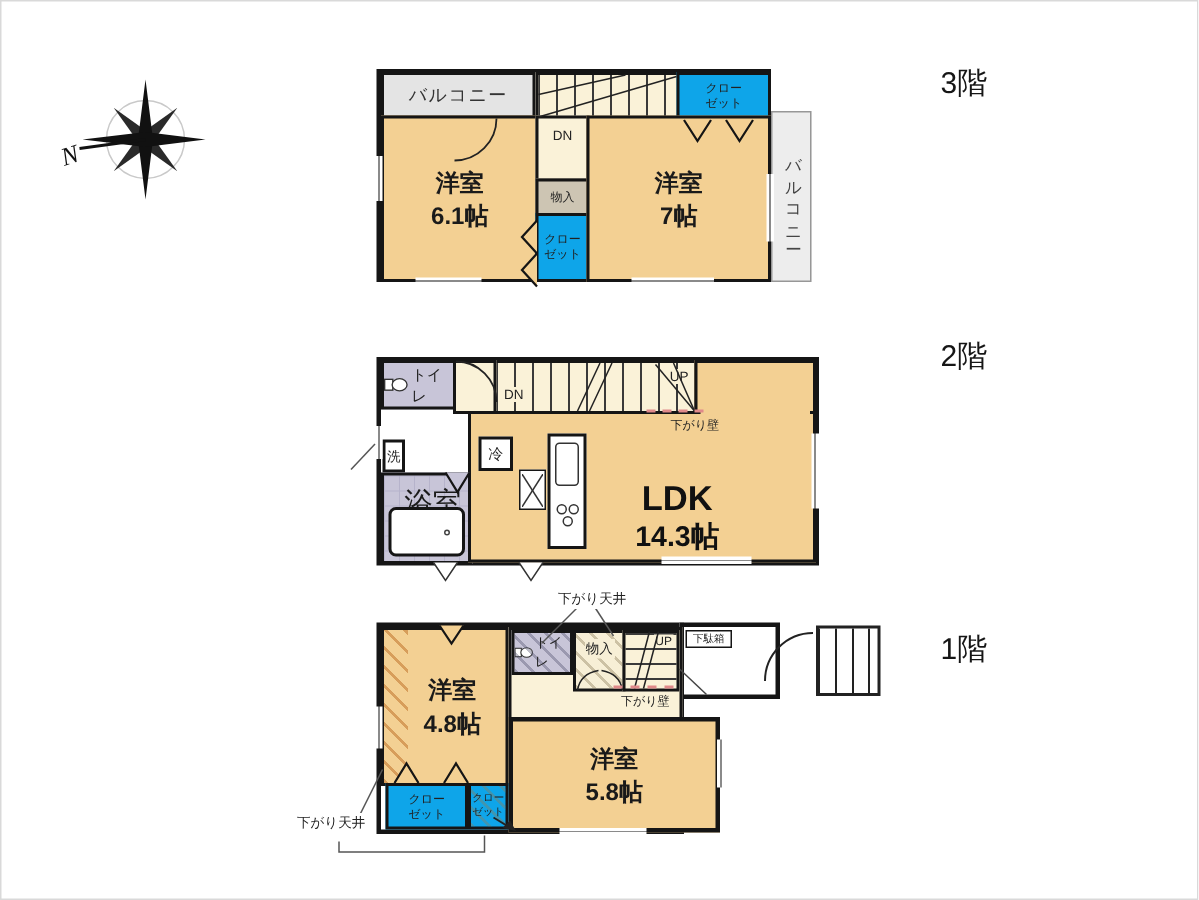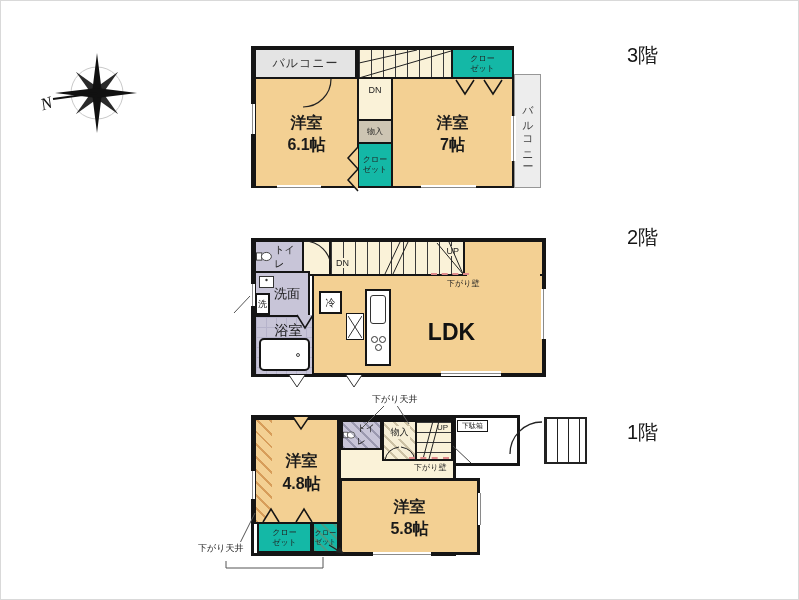--- a/index.html
+++ b/index.html
@@ -7,21 +7,21 @@
     position:relative;width:799px;height:600px;background:#fff;
     border:1px solid #d9d9d9;box-sizing:border-box;overflow:hidden;
     font-family:"Liberation Sans","DejaVu Sans",sans-serif;color:#111;
   }
   .abs{position:absolute;box-sizing:border-box;}
   .room{border:2px solid #151515;display:flex;align-items:center;justify-content:center;
         flex-direction:column;overflow:hidden;}
   .outer{border:3px solid #151515;background:transparent;}
   .tan{background:#f3d093;}
   .cream{background:#faf2d8;}
-  .closet{background:#14b8a6;}
+  .closet{background:#0ea5e9;}
   .lav{background:#c8c5d8;}
   .balc{background:#e4e4e4;}
   .room-name{font-weight:700;font-size:16px;line-height:1.55;color:#1a1a1a;text-align:center;}
   .room-size{font-weight:700;font-size:16px;line-height:1.2;color:#1a1a1a;text-align:right;}
   .small-label{font-size:8px;line-height:1.25;color:#222;text-align:center;}
   .preline{white-space:pre-line;}
   .balc-label{font-size:12px;color:#333;letter-spacing:1px;}
   .balc-vert{writing-mode:vertical-rl;font-size:11px;color:#444;letter-spacing:3px;}
   .floor-title{font-size:20px;color:#161616;text-align:right;}
   .treads-v{background-image:repeating-linear-gradient(90deg,#3a3a3a 0 1px,transparent 1px 12px);}
@@ -122,44 +122,38 @@
   <div class="abs room lav" style="left:253px;top:239px;width:50px;height:33px;flex-direction:row;gap:2px;">
     <svg width="18" height="13" viewBox="0 0 18 13">
       <rect x="0.5" y="2.5" width="6" height="8" fill="#fff" stroke="#333"></rect>
       <ellipse cx="11.5" cy="6.5" rx="5.5" ry="4.5" fill="#fff" stroke="#333"></ellipse>
     </svg>
     <span style="font-size:10px;color:#222;">トイレ</span>
   </div>
 
   <div class="abs room cream" style="left:301px;top:239px;width:29px;height:36px;"></div>
 
-  <div class="abs room lav" style="left:253px;top:270px;width:56px;height:46px;">
-    <svg class="abs" style="left:3px;top:3px;" width="15" height="12" viewBox="0 0 15 12">
-      <rect x="0.5" y="0.5" width="14" height="11" fill="#fff" stroke="#333"></rect>
-      <circle cx="7.5" cy="4" r="1.2" fill="#333"></circle>
-    </svg>
-    <span style="font-size:13px;color:#1a1a1a;margin-left:10px;">洗面</span>
-  </div>
   <div class="abs whitebox" style="left:254px;top:292px;width:15px;height:22px;border-width:2px;">
     <span style="font-size:9px;color:#222;">洗</span>
   </div>
 
   <div class="abs room bathtile" style="left:253px;top:314px;width:61px;height:61px;justify-content:flex-start;">
-    <span style="font-size:14px;color:#1a1a1a;margin-top:5px;margin-left:8px;">浴室</span>
+    <span style="font-size:19px;color:#1a1a1a;margin-top:5px;margin-left:8px;">浴室</span>
   </div>
   <div class="abs" style="left:258px;top:337px;width:51px;height:33px;background:#fff;border:2px solid #151515;border-radius:5px;">
     <div class="abs" style="right:8px;top:13px;width:4px;height:4px;border:1px solid #444;border-radius:50%;"></div>
   </div>
 
   <div class="abs room tan" style="left:462px;top:239px;width:81px;height:40px;"></div>
   <div class="abs room tan" style="left:311px;top:273px;width:232px;height:101px;"></div>
   <div class="abs tan" style="left:466px;top:272px;width:73px;height:7px;z-index:5;"></div>
 
   <div class="abs" style="left:393px;top:282px;width:115px;z-index:6;text-align:center;margin-top:35px;">
     <div style="font-weight:700;font-size:23px;line-height:1.25;">LDK</div>
+    <div style="font-weight:700;font-size:19px;line-height:1.25;">14.3帖</div>
   </div>
 
   <div class="abs whitebox" style="left:318px;top:290px;width:23px;height:23px;">
     <span style="font-size:10px;color:#222;">冷</span>
   </div>
 
   <div class="abs whitebox" style="left:345px;top:312px;width:18px;height:27px;border-width:1.5px;">
     <svg width="14" height="22" viewBox="0 0 14 22">
       <line x1="0" y1="0" x2="14" y2="22" stroke="#333" stroke-width="1"></line>
       <line x1="14" y1="0" x2="0" y2="22" stroke="#333" stroke-width="1"></line>

